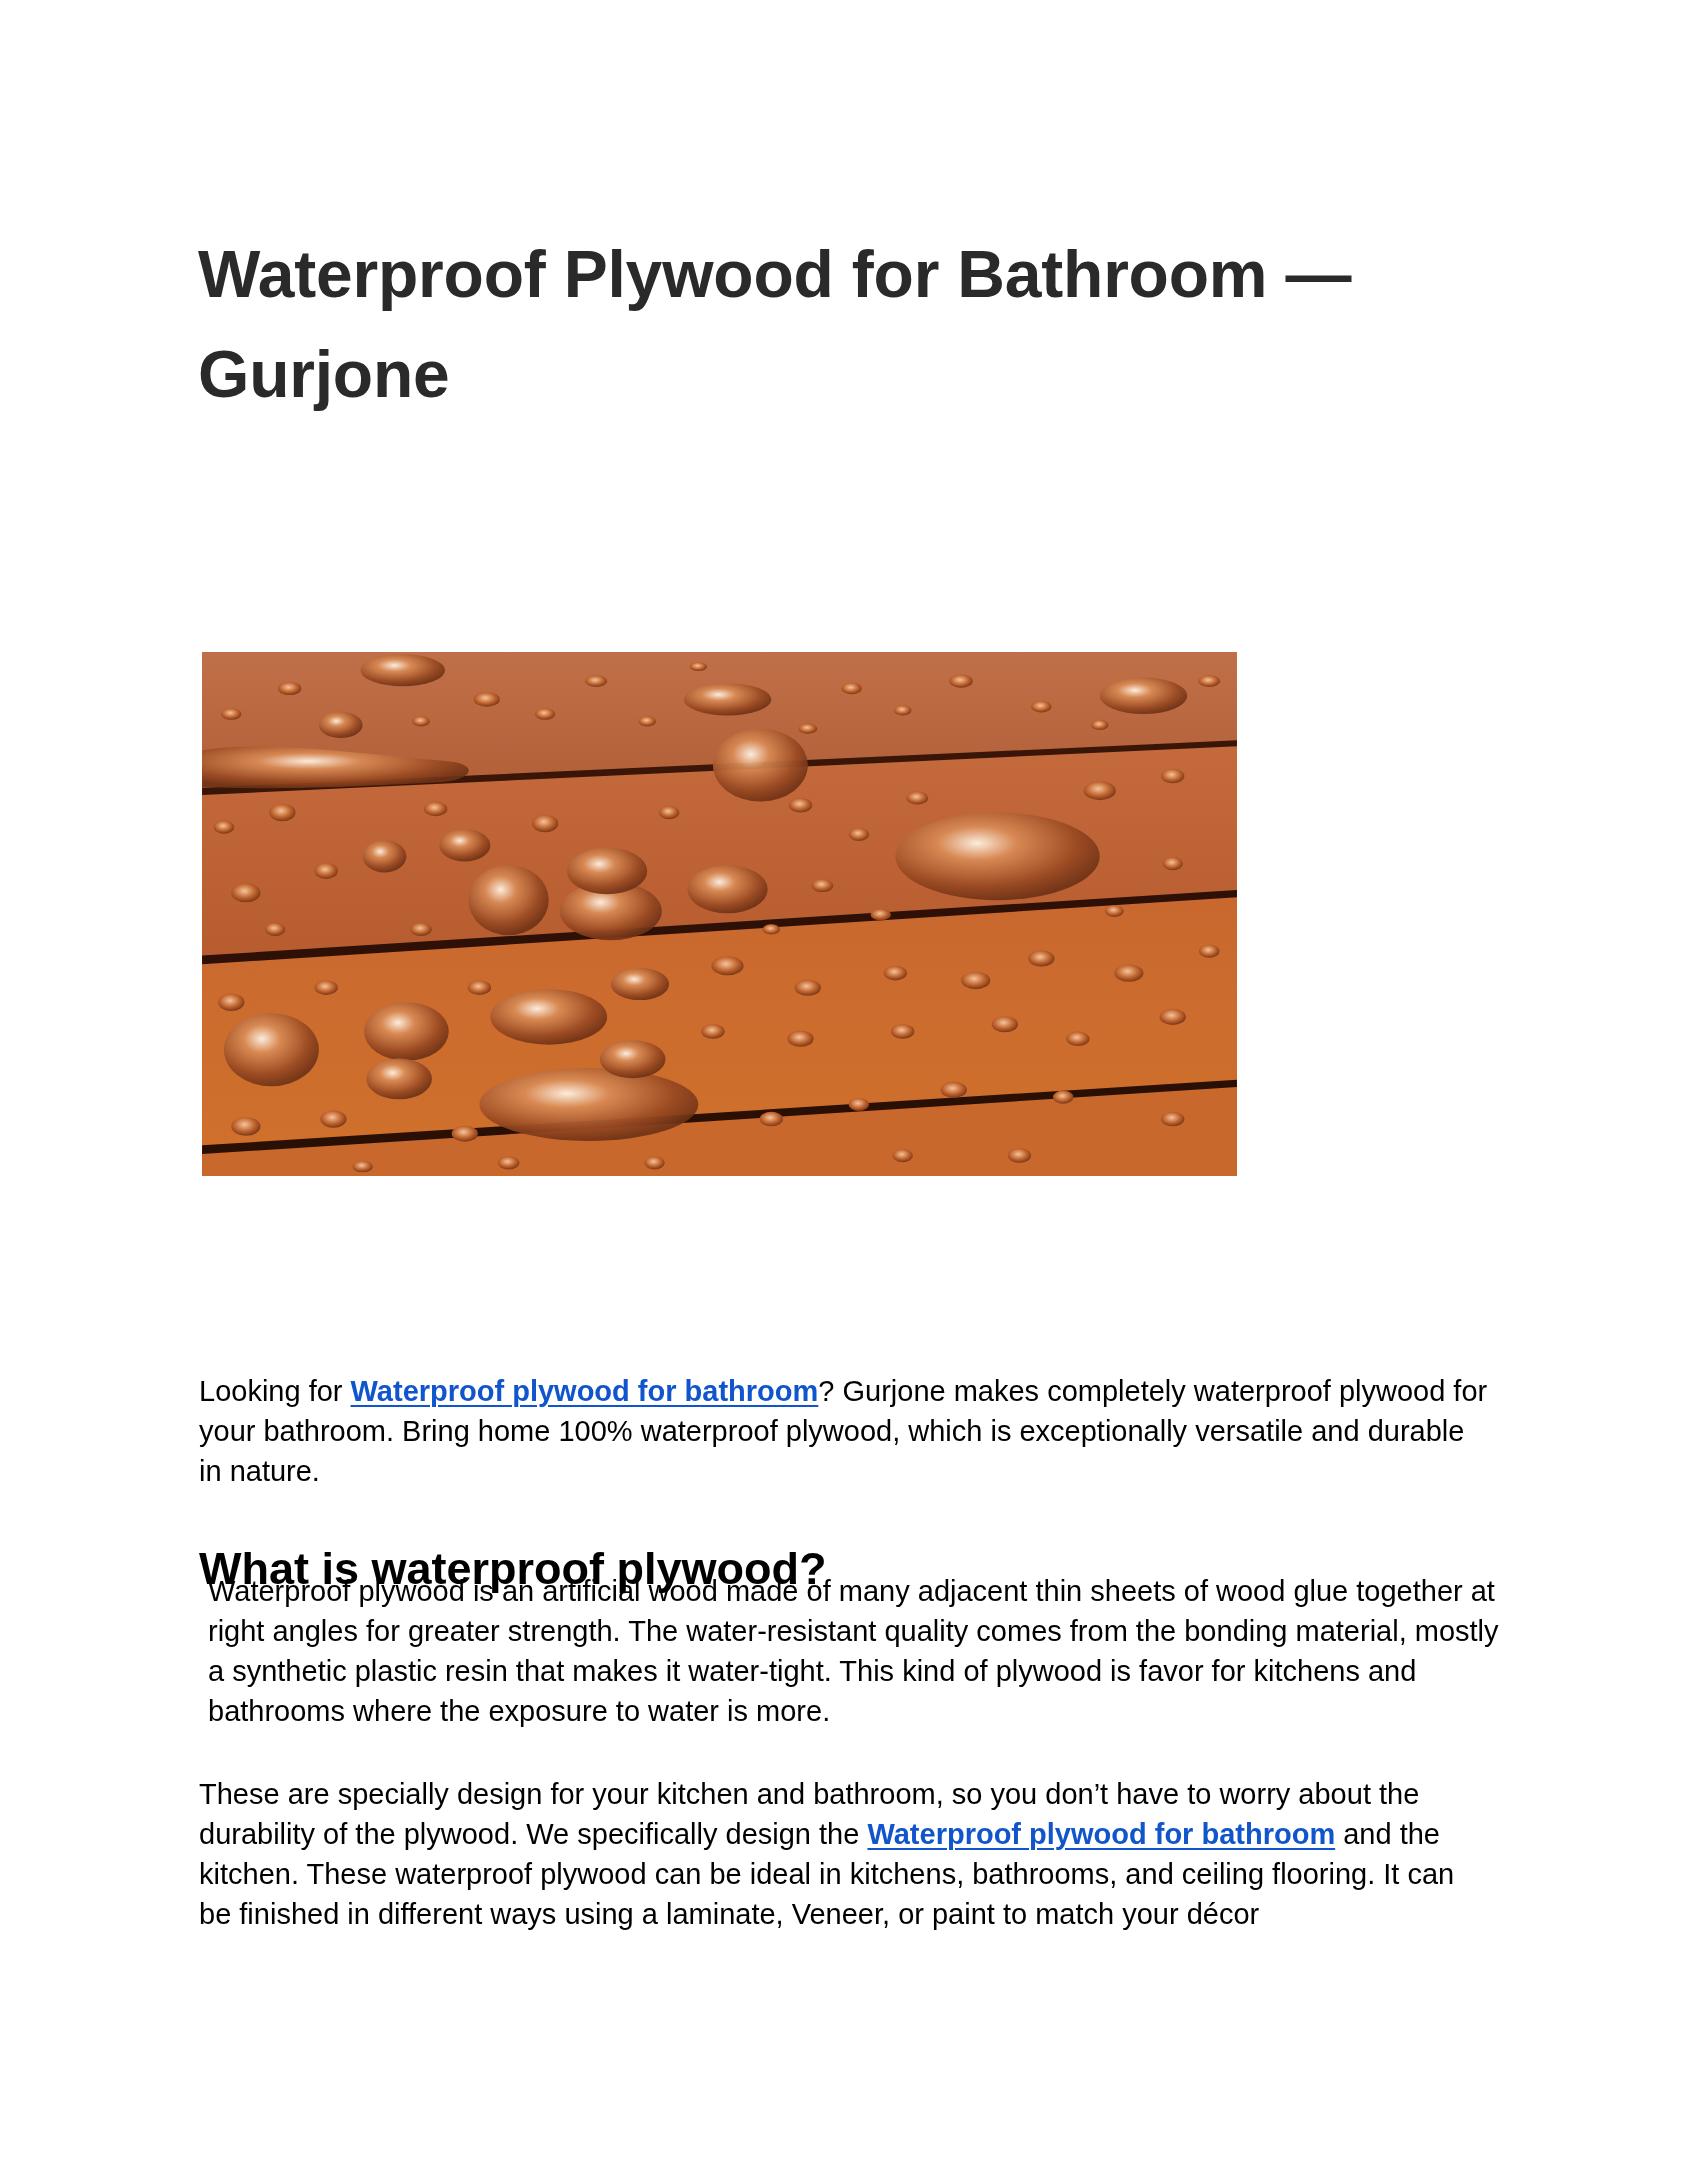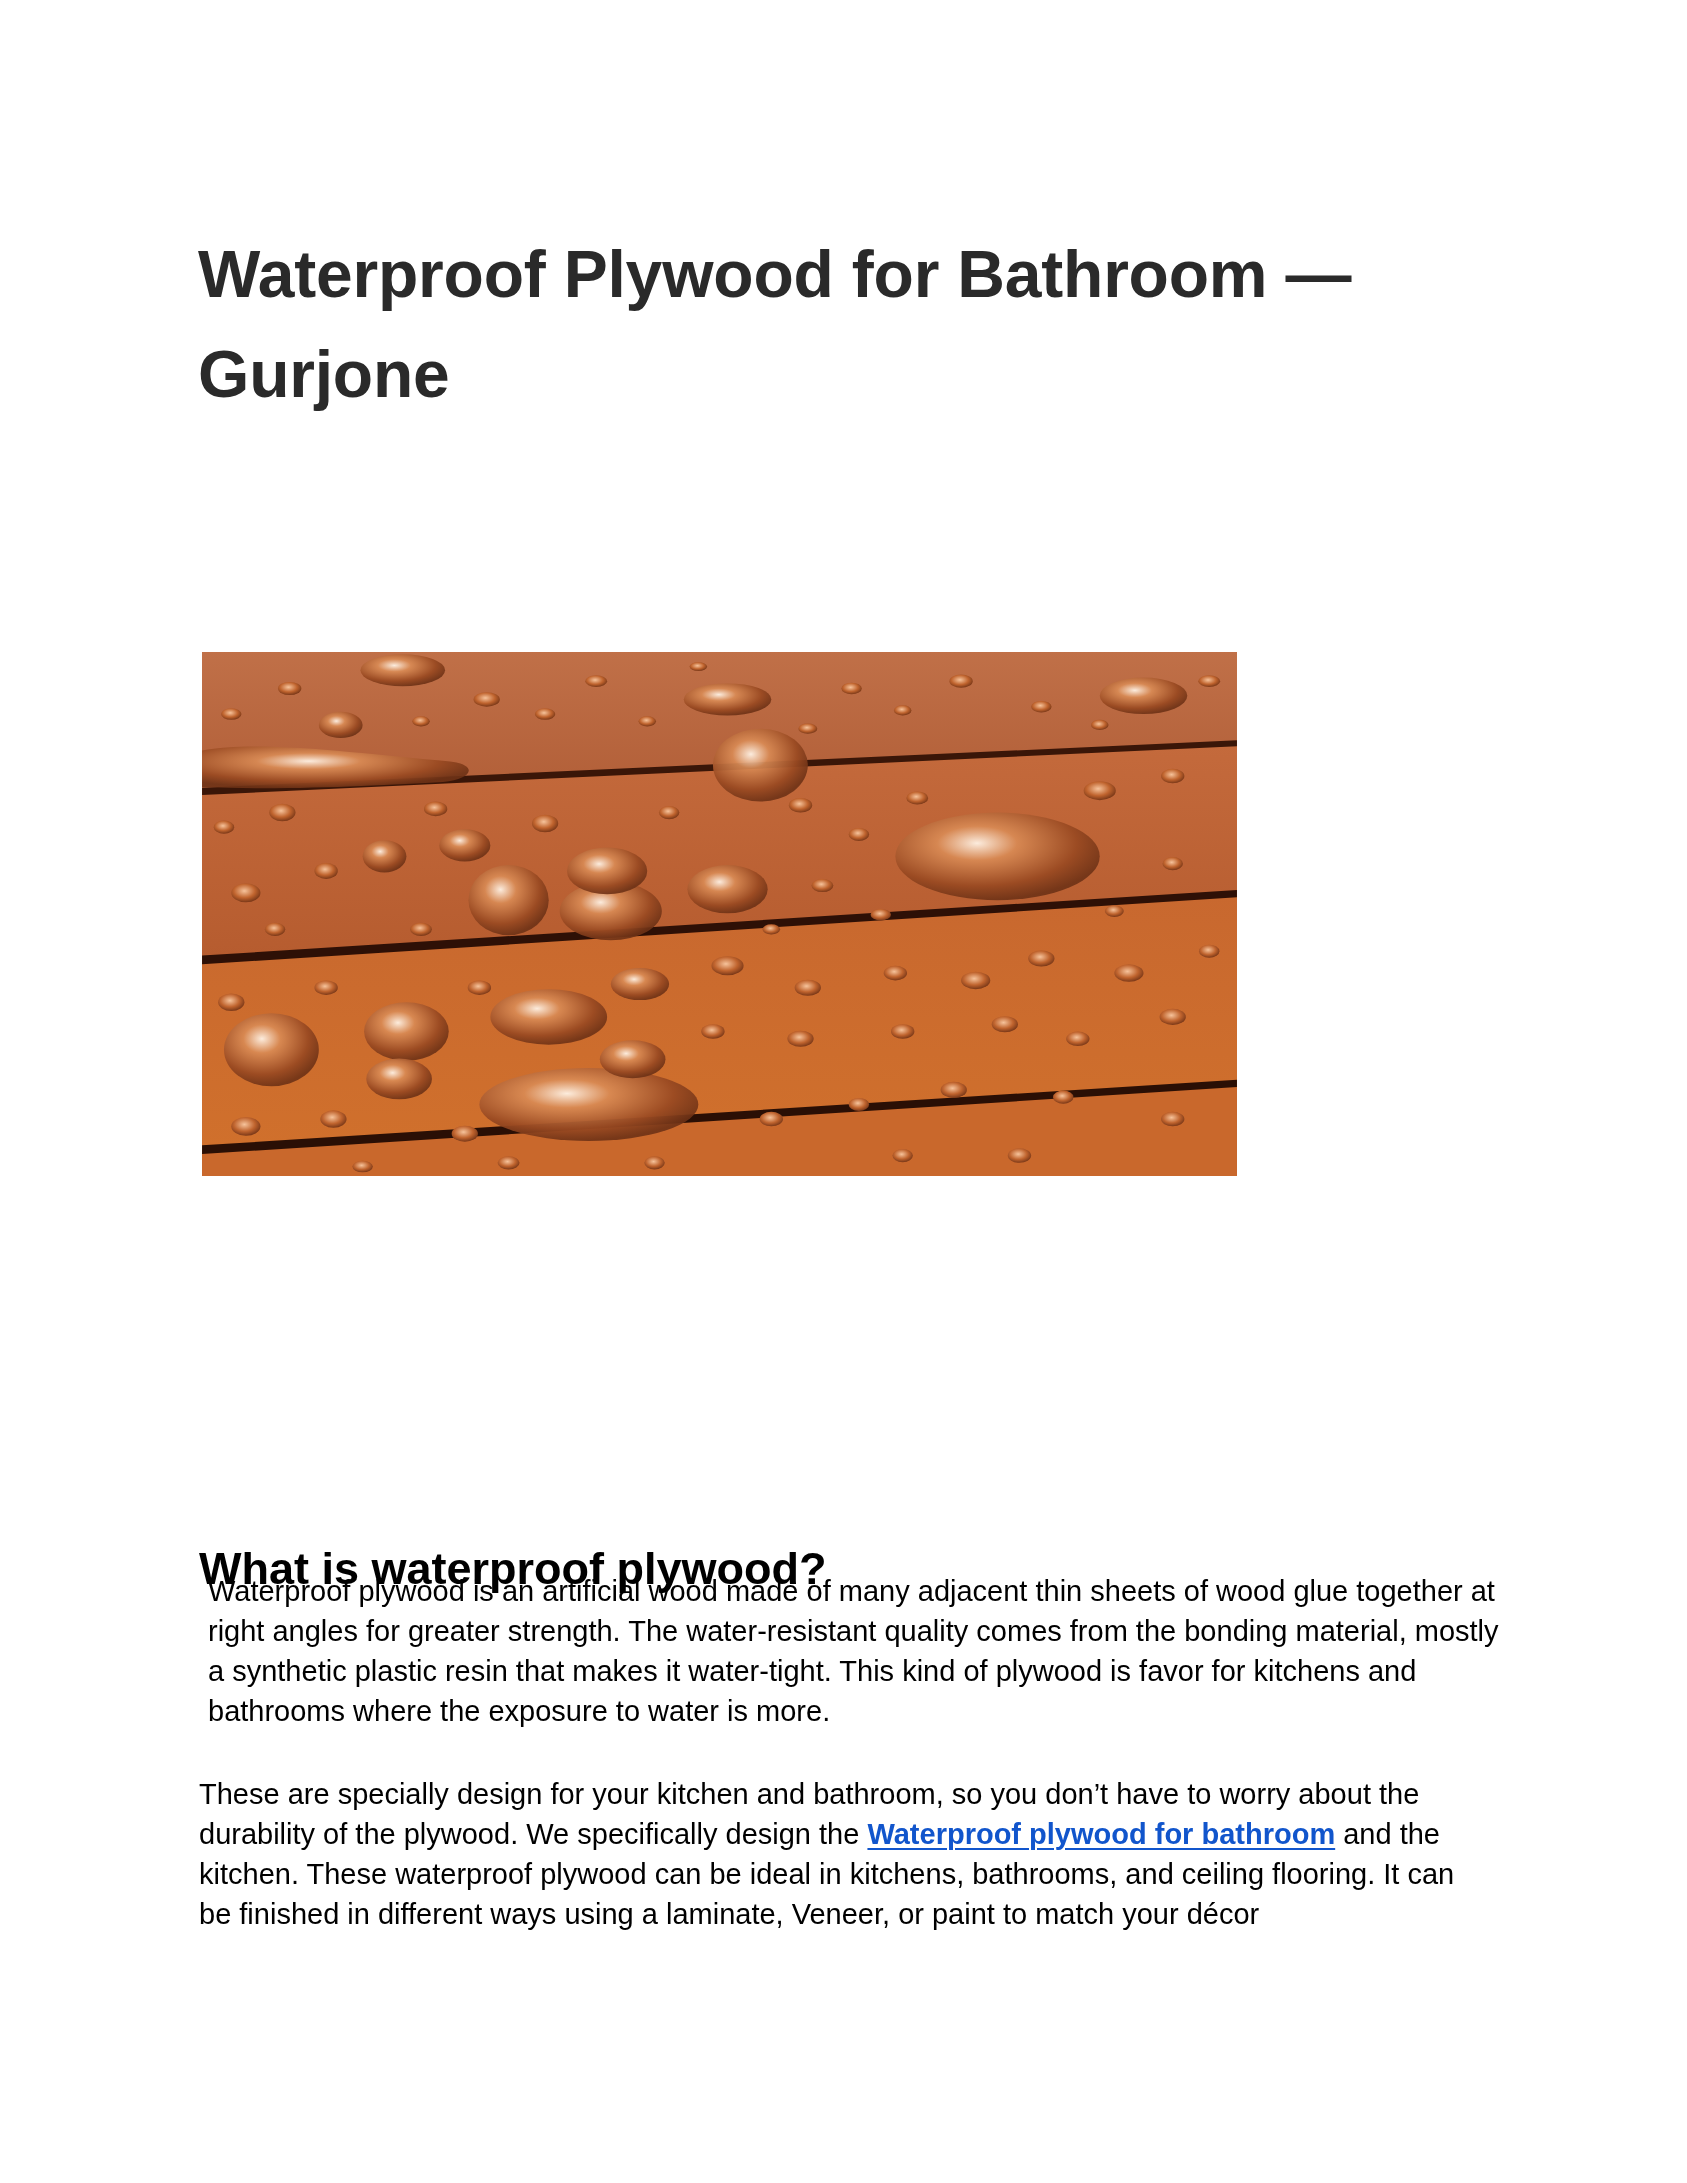--- a/index.html
+++ b/index.html
@@ -170,20 +170,21 @@
         <ellipse cx="1330" cy="640" rx="16" ry="10"></ellipse>
           <ellipse cx="960" cy="690" rx="14" ry="9"></ellipse>
           <ellipse cx="1120" cy="690" rx="16" ry="10"></ellipse>
         <ellipse cx="620" cy="700" rx="14" ry="9"></ellipse>
           <ellipse cx="420" cy="700" rx="15" ry="9"></ellipse>
           <ellipse cx="220" cy="705" rx="14" ry="8"></ellipse>
       </g>
     </svg>
   </div>
 
+  <p class="body-text p1"><span>Looking for </span><a class="doc-link">Waterproof plywood for bathroom</a><span>? Gurjone makes completely waterproof plywood for your bathroom. Bring home 100% waterproof plywood, which is exceptionally versatile and durable in nature.</span></p>
 
   <h2 class="section-heading">What is waterproof plywood?</h2>
 
   <p class="body-text p2">Waterproof plywood is an artificial wood made of many adjacent thin sheets of wood glue together at right angles for greater strength. The water-resistant quality comes from the bonding material, mostly a synthetic plastic resin that makes it water-tight. This kind of plywood is favor for kitchens and bathrooms where the exposure to water is more.</p>
 
   <p class="body-text p3"><span>These are specially design for your kitchen and bathroom, so you don’t have to worry about the durability of the plywood. We specifically design the </span><a class="doc-link">Waterproof plywood for bathroom</a><span> and the kitchen. These waterproof plywood can be ideal in kitchens, bathrooms, and ceiling flooring. It can be finished in different ways using a laminate, Veneer, or paint to match your décor</span></p>
 
 </div>
 
 

